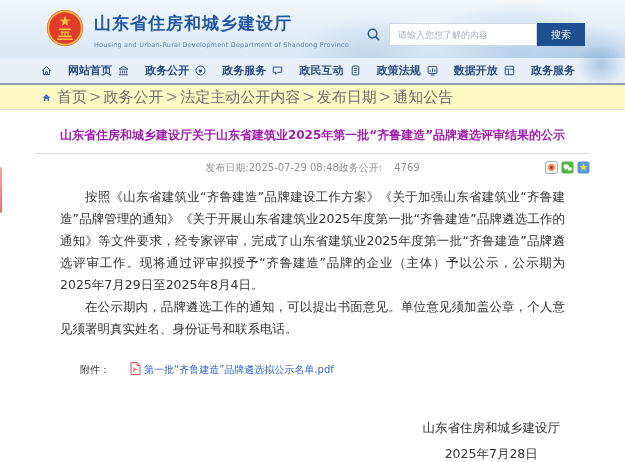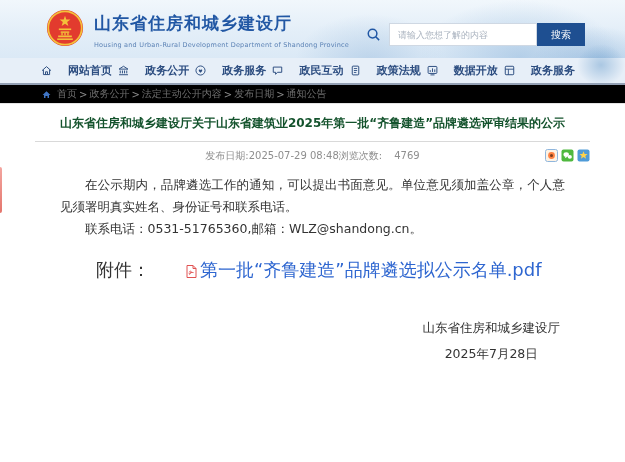--- a/index.html
+++ b/index.html
@@ -21,36 +21,36 @@
   .search input::placeholder { color: #aab3bf; }
   .search button { height: 23px; width: 48px; border: 0; background: #1e4f91; color: #fff; font-size: 10px; cursor: pointer; font-family: inherit; }
 
   
   .nav { position: relative; height: 27px; background: #e7eff8; border-bottom: 2px solid #93a0b4; display: flex; align-items: center; padding: 0 50px 0 40px; justify-content: space-between; }
   .nav-item { display: flex; align-items: center; gap: 15px; color: #2c4d80; font-size: 11px; font-weight: bold; cursor: pointer; white-space: nowrap; }
   .nav-item svg { display: block; flex: none; }
   .nav-art { position: absolute; right: 0px; top: -14px; width: 48px; height: 42px; background: radial-gradient(closest-side, rgba(110,160,205,.5), rgba(110,160,205,0)); border-radius: 50%; }
 
   
-  .crumbbar { height: 19px; background: #000000; border-bottom: 1px solid #e3e3e3; display: flex; align-items: center; padding-left: 42px; font-size: 10px; color: #6e6e6e; gap: 2px; }
+  .crumbbar { height: 25px; background: #fef9c3; border-bottom: 1px solid #e3e3e3; display: flex; align-items: center; padding-left: 42px; font-size: 15px; color: #6e6e6e; gap: 2px; }
   .crumbbar .home-glyph { display: flex; margin-right: 4px; }
   .crumb { cursor: pointer; }
   .sep { color: #8a8a8a; }
 
   
   .article { padding: 0 35px; }
-  .a-title { margin-top: 10px; text-align: center; font-size: 12px; font-weight: bold; color: #14532d; line-height: 1.5; }
+  .a-title { margin-top: 16px; text-align: center; font-size: 12px; font-weight: bold; color: #a21caf; line-height: 1.5; }
   .a-divider { border-bottom: 1px solid #d9d9d9; margin-top: 9px; }
   .meta { position: relative; height: 27px; display: flex; align-items: center; justify-content: center; font-size: 10px; color: #8e8e8e; }
   .meta .views-val { margin-left: 12px; }
   .share { position: absolute; right: 0; top: 7px; display: flex; gap: 3px; }
   .share span { display: flex; cursor: pointer; }
   .a-body { padding: 5px 25px 0; font-size: 12.5px; line-height: 22px; color: #333; text-align: justify; }
   .a-body p { text-indent: 2em; }
-  .attach { text-indent: 2em; margin-top: 19px; font-size: 18px; }
+  .attach { text-indent: 2em; margin-top: 19px; font-size: 10px; }
   .attach a { color: #2e66d0; text-decoration: none; cursor: pointer; }
   .pdf { display: inline-block; vertical-align: -2px; margin-right: 3px; }
   .sig { margin-top: 32px; padding-right: 5px; text-align: right; }
   .sig-inner { display: inline-block; text-align: center; font-size: 12.5px; color: #333; line-height: 26px; }
 
   .red-sliver { position: absolute; left: 0; top: 167px; width: 2px; height: 46px; background: linear-gradient(180deg, #f3a6a0, #e4756c); border-radius: 0 2px 2px 0; }
 </style>
 </head>
 <body>
 
@@ -175,21 +175,21 @@
 
 <div class="article">
   <div class="a-title">山东省住房和城乡建设厅关于山东省建筑业2025年第一批“齐鲁建造”品牌遴选评审结果的公示</div>
   <div class="a-divider"></div>
 
   <div class="meta">
     <span>
       <span>发布日期:</span><span>2025-07-29 08:48</span>
     </span>
     <span>
-      <span>浏览次数:</span><span class="views-val">4769</span>
+      <span>政务公开:</span><span class="views-val">4769</span>
     </span>
     <span class="share">
       <span>
         <svg width="13" height="13" viewBox="0 0 13 13">
             <rect x="0.5" y="0.5" width="12" height="12" rx="2" fill="#fdf2e4" stroke="#8fb6dd"></rect>
             <circle cx="6.5" cy="6.5" r="3.4" fill="#ff8140"></circle>
             <circle cx="6.5" cy="6.5" r="1.5" fill="#7a3c1e"></circle>
           </svg>
       </span>
       <span>
@@ -203,22 +203,22 @@
       <span>
         <svg width="13" height="13" viewBox="0 0 13 13">
             <rect x="0.5" y="0.5" width="12" height="12" rx="2" fill="#4f9bd8"></rect>
             <polygon points="6.5,2.3 7.6,5 10.6,5.1 8.3,6.9 9.1,9.8 6.5,8.1 3.9,9.8 4.7,6.9 2.4,5.1 5.4,5" fill="#ffd24a"></polygon>
           </svg>
       </span>
     </span>
   </div>
 
   <div class="a-body">
+    <p>按照《山东省建筑业“齐鲁建造”品牌建设工作方案》《关于加强山东省建筑业“齐鲁建造”品牌管理的通知》《关于开展山东省建筑业2025年度第一批“齐鲁建造”品牌遴选工作的通知》等文件要求，经专家评审，完成了山东省建筑业2025年度第一批“齐鲁建造”品牌遴选评审工作。现将通过评审拟授予“齐鲁建造”品牌的企业（主体）予以公示，公示期为2025年7月29日至2025年8月4日。</p>
     <p>在公示期内，品牌遴选工作的通知，可以提出书面意见。单位意见须加盖公章，个人意见须署明真实姓名、身份证号和联系电话。</p>
-    <p>联系电话：0531-51765360,邮箱：WLZ@shandong.cn。</p>
 
     <p class="attach">
       <span class="lbl">附件：</span><span class="pdf"><svg width="11" height="13" viewBox="0 0 11 13">
             <path d="M1 0.5 H7 L10 3.5 V12.5 H1 Z" fill="#fff" stroke="#e05252"></path>
             <path d="M7 0.5 V3.5 H10" fill="none" stroke="#e05252"></path>
             <path d="M3 7.2 C4.2 5.6 5.6 5.8 5 7.6 C4.5 9.1 3.3 9.9 3.1 8.9 C2.9 7.8 5.6 7 7.6 7.6" fill="none" stroke="#e05252" stroke-width="0.9"></path>
           </svg></span><a>第一批“齐鲁建造”品牌遴选拟公示名单.pdf</a>
     </p>
 
     <div class="sig">

